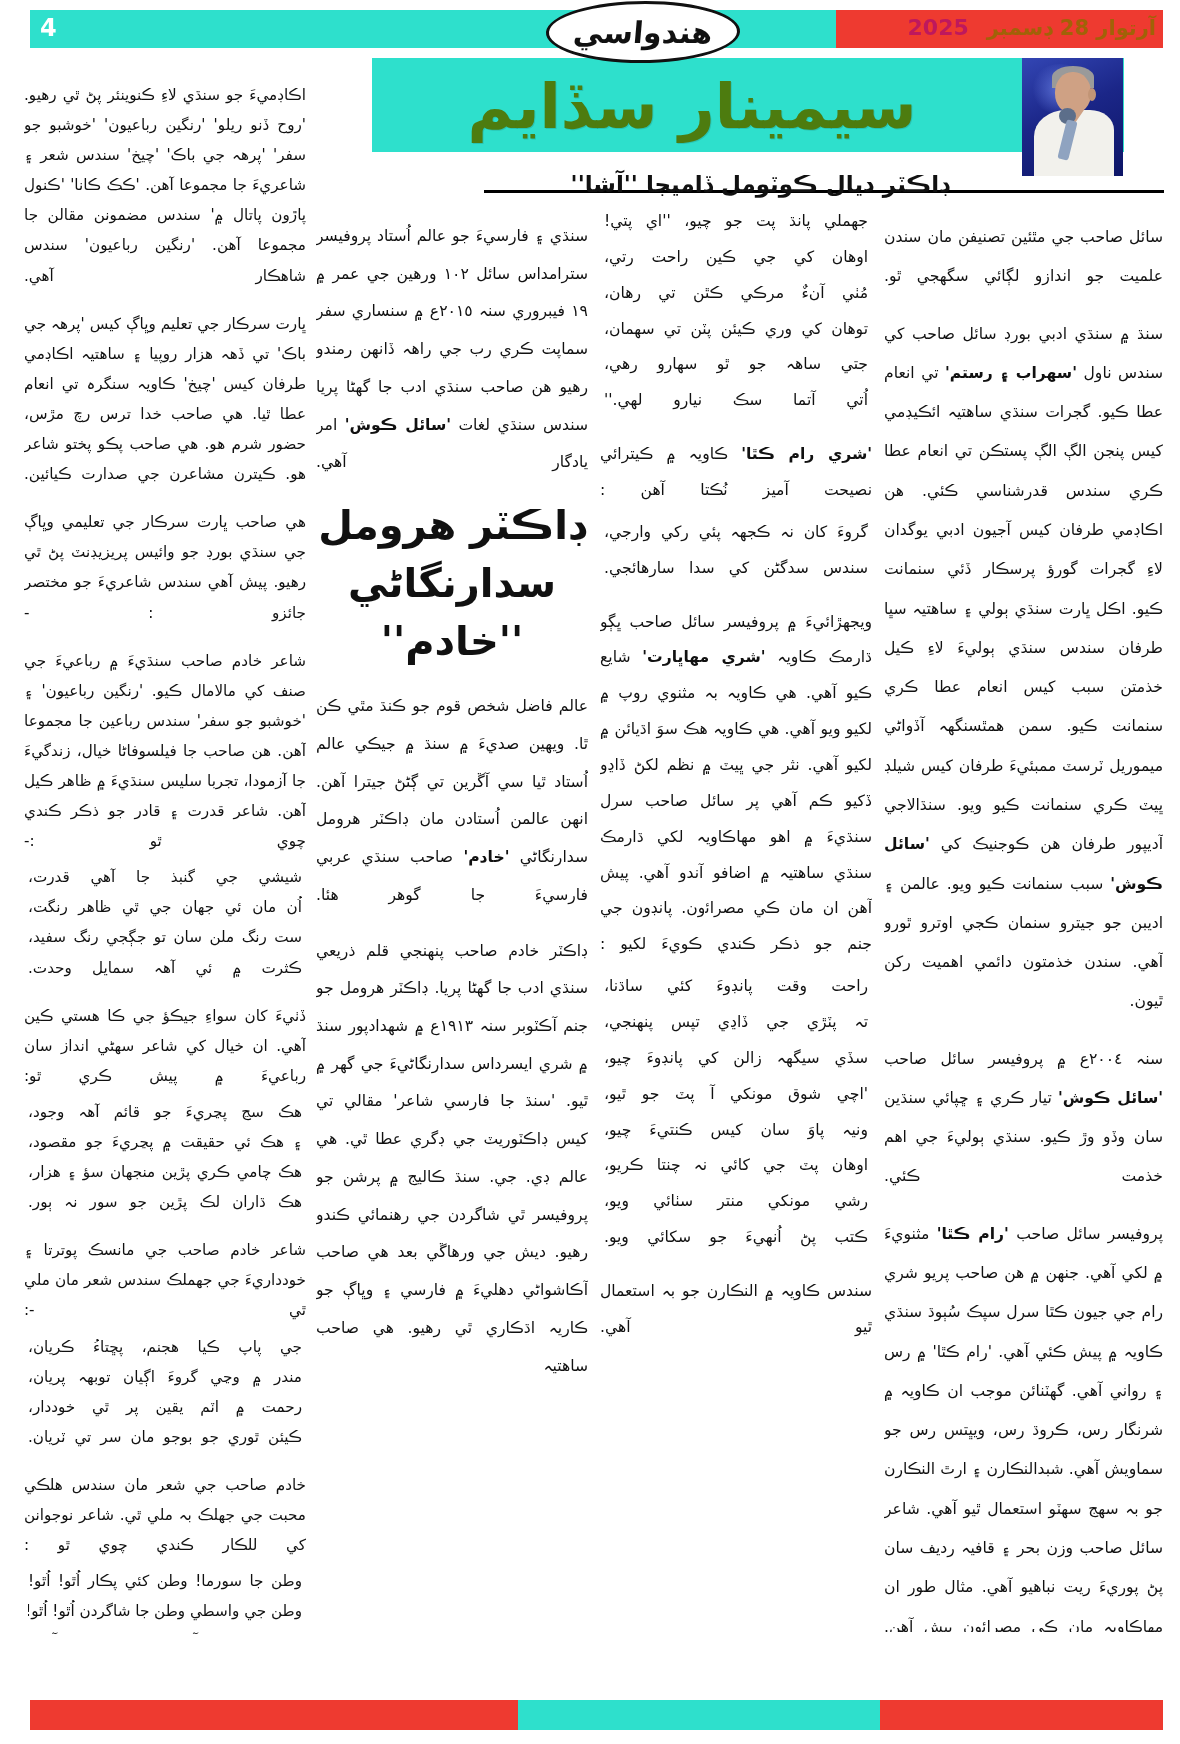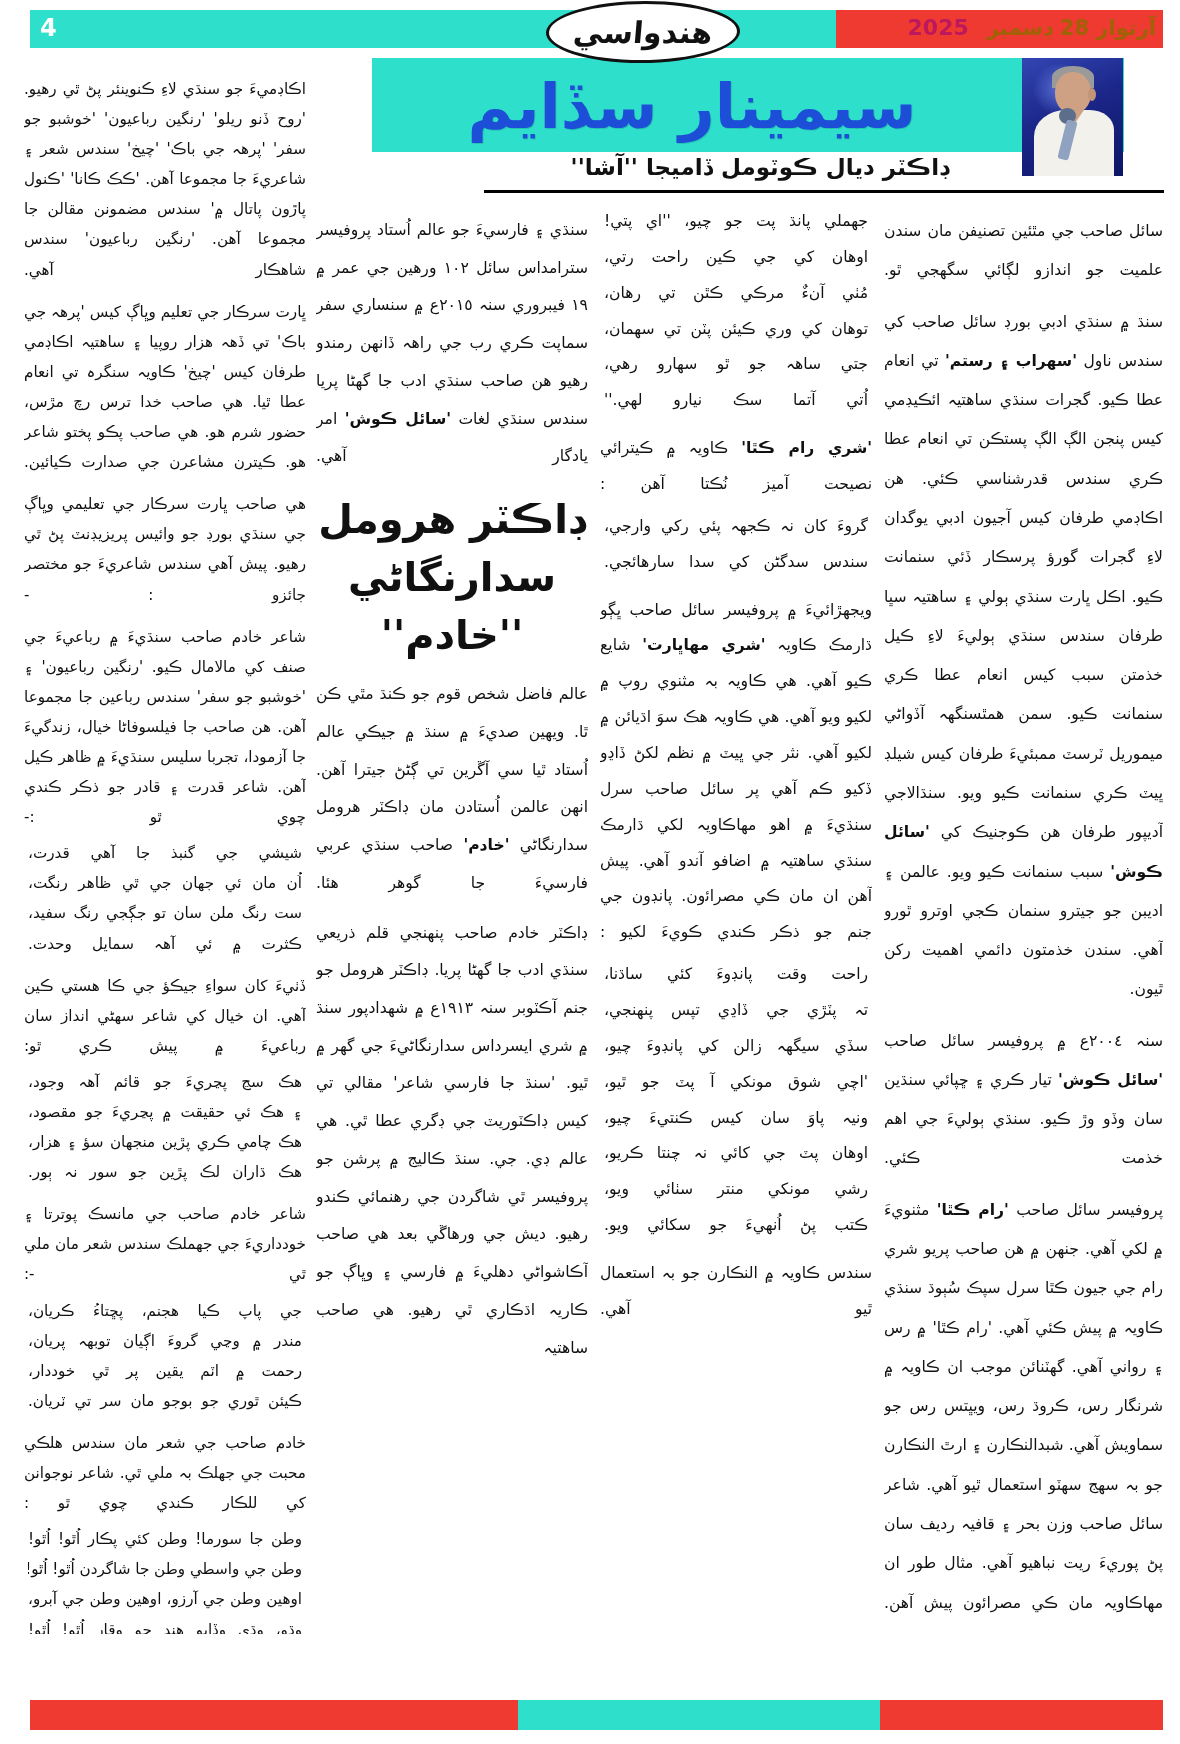--- a/index.html
+++ b/index.html
@@ -12,40 +12,40 @@
   .logo{position:absolute;left:546px;top:1px;width:188px;height:56px;background:#fff;border:3px solid #111;
         border-radius:50%;display:flex;align-items:center;justify-content:center;z-index:4;
         font-weight:bold;font-size:30px;transform:skewX(-5deg);}
   .datebox{position:absolute;left:846px;top:15px;width:310px;z-index:4;display:flex;gap:18px;
            justify-content:flex-start;align-items:center;direction:rtl;}
   .date-text{color:#a16207;font-weight:bold;font-size:21px;}
   .date-year{color:#be185d;font-weight:bold;font-size:22px;}
   
   .headline-box{position:absolute;left:372px;top:58px;width:752px;height:94px;background:#2ee0cc;z-index:1;}
   .headline-title{position:absolute;left:372px;top:60px;width:640px;height:92px;z-index:2;
-        display:flex;align-items:center;justify-content:center;color:#1d4ed8;font-weight:bold;
+        display:flex;align-items:center;justify-content:center;color:#4d7c0f;font-weight:bold;
         font-size:62px;letter-spacing:1px;text-shadow:1px 1px 0 rgba(0,0,0,.12);}
-  .byline{position:absolute;left:470px;top:154px;width:580px;text-align:center;font-weight:bold;font-size:23px;z-index:2;}
+  .byline{position:absolute;left:470px;top:171px;width:580px;text-align:center;font-weight:bold;font-size:23px;z-index:2;}
   .byline-rule{position:absolute;left:484px;top:190px;width:680px;height:3px;background:#000;}
   
   .photo{position:absolute;left:1022px;top:58px;width:101px;height:118px;z-index:3;overflow:hidden;
          background:linear-gradient(155deg,#3346b4 0%,#1b2688 45%,#0d1566 100%);}
   .photo .glow{position:absolute;left:8px;top:6px;width:60px;height:50px;border-radius:50%;
          background:radial-gradient(circle,#5a6fd4 0%,rgba(90,111,212,0) 70%);}
   .photo .hair{position:absolute;left:30px;top:8px;width:42px;height:22px;border-radius:50% 50% 0 0;background:#9a9a9a;}
   .photo .face{position:absolute;left:33px;top:14px;width:36px;height:42px;border-radius:48%;background:#cfa184;}
   .photo .ear{position:absolute;left:66px;top:30px;width:8px;height:13px;border-radius:50%;background:#c29576;}
   .photo .shirt{position:absolute;left:12px;top:52px;width:80px;height:66px;border-radius:40% 30% 0 0;background:#f2f1ec;}
   .photo .collar{position:absolute;left:40px;top:52px;width:22px;height:16px;background:#cfa184;
          clip-path:polygon(0 0,100% 0,50% 100%);}
   .photo .mic{position:absolute;left:40px;top:62px;width:11px;height:40px;background:#8fa3c0;transform:rotate(14deg);border-radius:3px;}
   .photo .michead{position:absolute;left:37px;top:50px;width:17px;height:16px;border-radius:50%;background:#5c6e8a;}
   
   .col{position:absolute;overflow:hidden;text-align:justify;}
-  .col p, .col .para{margin:12px 0 6px 0;text-align:justify;text-align-last:justify;}
+  .col p, .col .para{margin:18px 0 6px 0;text-align:justify;text-align-last:justify;}
   #col1{left:24px;  top:62px; width:282px;height:1572px;font-size:15.2px;line-height:1.98;}
   #col2{left:316px; top:200px;width:272px;height:1432px;font-size:15.6px;line-height:2.42;}
   #col3{left:600px; top:200px;width:272px;height:1432px;font-size:15.6px;line-height:2.30;}
   #col4{left:884px; top:200px;width:279px;height:1432px;font-size:15.6px;line-height:2.52;}
   .verse{margin:4px 0 10px 0;padding:0 4px;}
   .verse-line{text-align:justify;text-align-last:justify;white-space:nowrap;overflow:hidden;}
   .subhead{margin:14px 0 10px 0;font-size:40px;font-weight:bold;text-align:center;line-height:1.45;}
   b{font-weight:bold;}
   
   .bottom-red-left {position:absolute;left:30px;  top:1700px;width:488px;height:30px;background:#ee3a30;}

